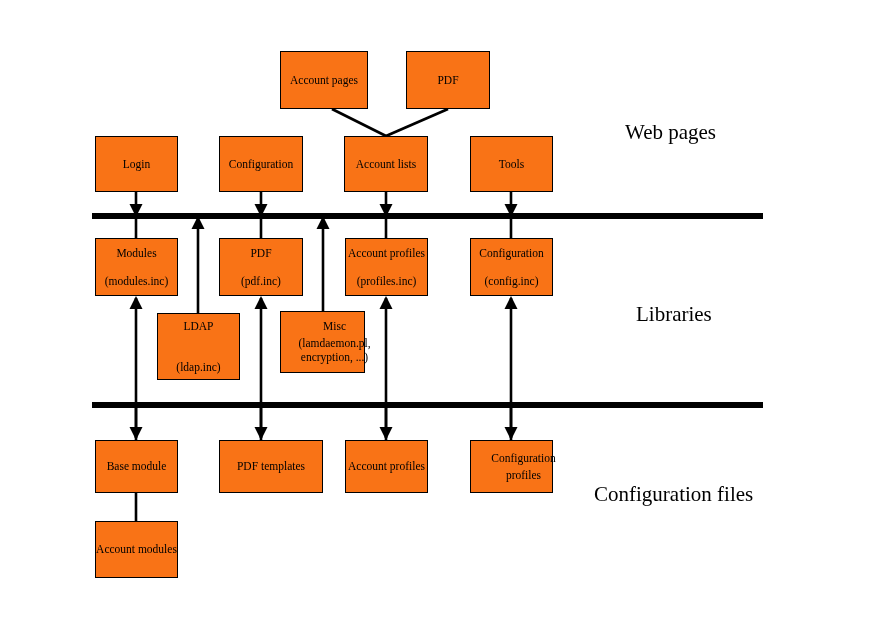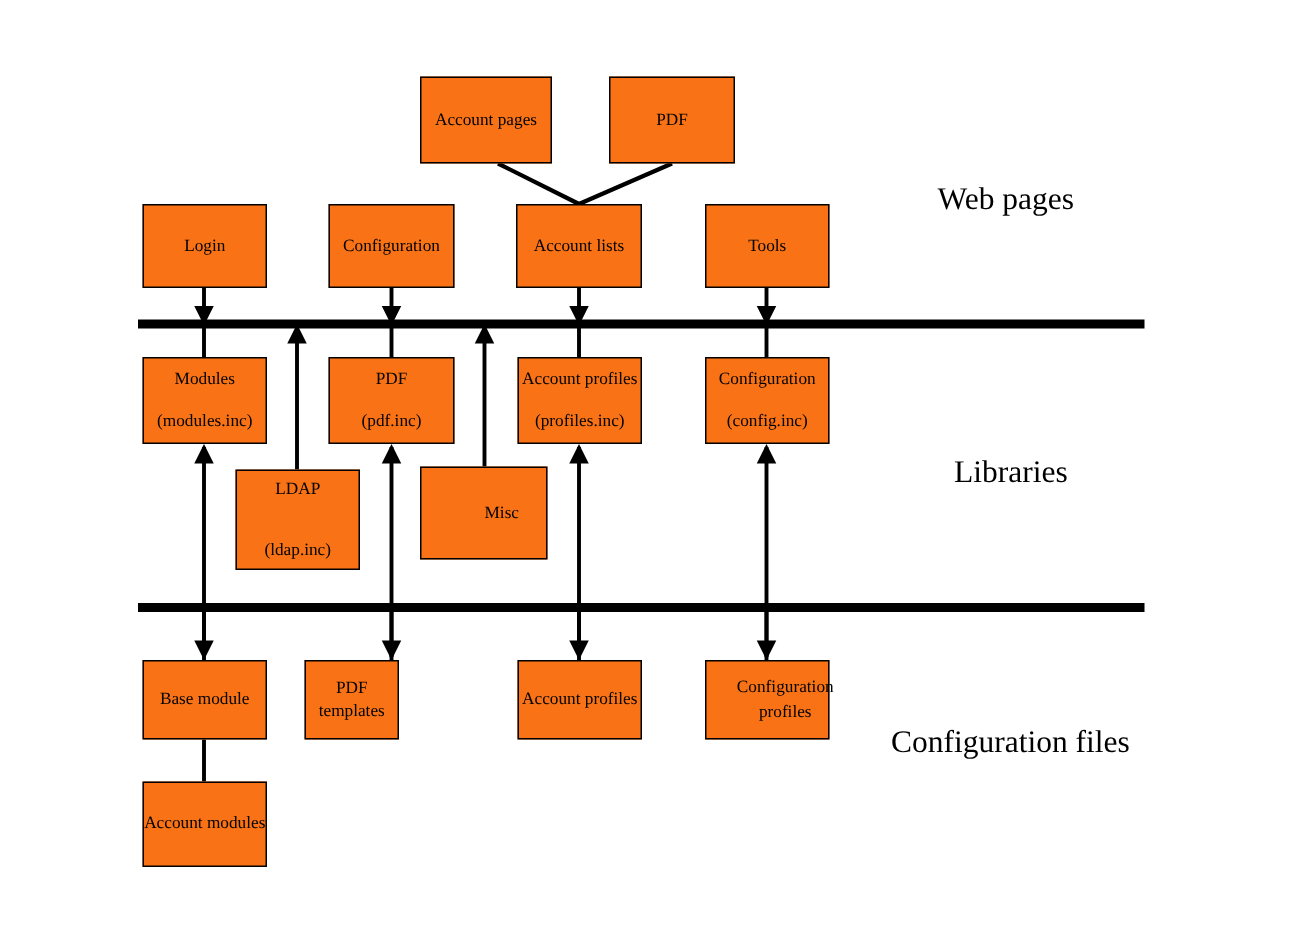--- a/index.html
+++ b/index.html
@@ -188,25 +188,26 @@
       <div class="node" style="left: 470px; top: 238px; width: 83px; height: 58px;">
         <span class="line1">Configuration</span>
         <span class="line2">(config.inc)</span>
       </div>
       <div class="node" style="left: 157px; top: 313px; width: 83px; height: 67px; gap: 13px;">
         <span class="line1">LDAP</span>
         <span class="line2">(ldap.inc)</span>
       </div>
       <div class="node two-line-tight" style="left: 280px; top: 311px; width: 85px; height: 62px;">
         <span class="line1">Misc</span>
+        <span class="line2">(lamdaemon.pl, encryption, ...)</span>
       </div>
       <div class="node" style="left: 95px; top: 440px; width: 83px; height: 53px;">
         <span class="line1">Base module</span>
       </div>
-      <div class="node" style="left: 203px; top: 440px; width: 63px; height: 53px;">
+      <div class="node" style="left: 219px; top: 440px; width: 104px; height: 53px;">
         <span class="line1">PDF templates</span>
       </div>
       <div class="node" style="left: 345px; top: 440px; width: 83px; height: 53px;">
         <span class="line1">Account profiles</span>
       </div>
       <div class="node two-line-tight" style="left: 470px; top: 440px; width: 83px; height: 53px;">
         <span class="line1">Configuration</span>
         <span class="line2">profiles</span>
       </div>
       <div class="node" style="left: 95px; top: 521px; width: 83px; height: 57px;">

